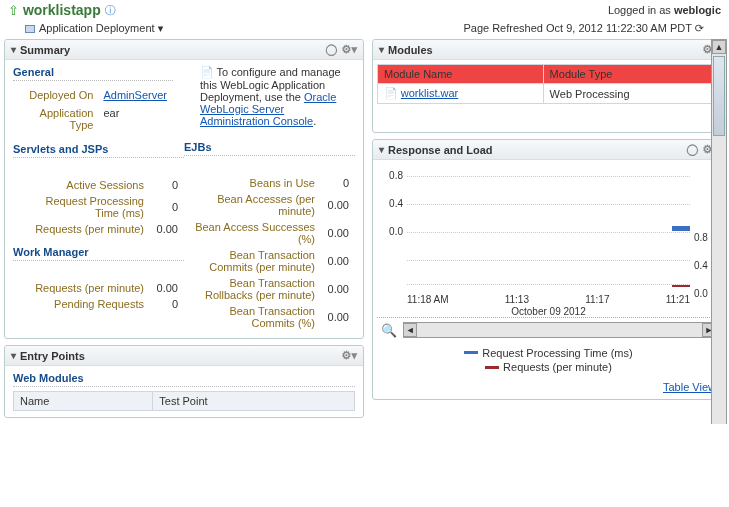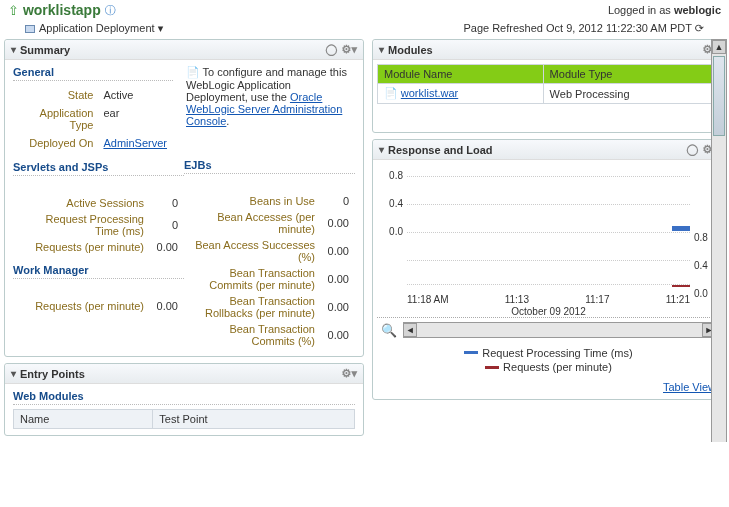--- a/index.html
+++ b/index.html
@@ -18,39 +18,39 @@
 .left-col { width: 360px; }
 .right-col { flex: 1; position: relative; }
 .panel { border: 1px solid #bcc; border-radius: 3px; margin-bottom: 6px; background: #fff; }
 .panel-head { cursor: pointer; display: flex; align-items: center; justify-content: space-between; padding: 3px 6px; font-weight: bold; border-bottom: 1px solid #ddd; background: linear-gradient(#f7f9fc,#e8ecef); border-radius: 3px 3px 0 0; }
 .panel-head-left { display: flex; align-items: center; gap: 4px; }
 .toggle { font-size: 10px; color: #555; }
 .panel-icons { display: flex; gap: 4px; }
 .gear-icon { color: #888; font-size: 11px; cursor: pointer; }
 .panel-body { padding: 6px 8px; }
 .section-title { color: #164b8a; font-weight: bold; border-bottom: 1px dotted #bbb; padding-bottom: 2px; margin-bottom: 4px; }
-.summary-grid { display: flex; gap: 13px; }
+.summary-grid { display: flex; gap: 27px; }
 .sum-left { width: 160px; }
 .sum-right { flex: 1; font-size: 11px; color: #333; }
 .link { color: #1256b3; text-decoration: underline; cursor: pointer; }
 .kv-table { width: 100%; }
 .kv-table td { padding: 2px 4px; vertical-align: top; }
 .kv-label { text-align: right; color: #8a6d1e; width: 60%; }
 .kv-value { text-align: left; }
 .stats-table { width: 100%; margin-top: 18px; }
 .stats-table td { padding: 1px 4px; }
 .stats-label { text-align: right; color: #8a6d1e; }
 .stats-val { text-align: right; width: 32px; }
 .two-col-stats { display: flex; }
 .two-col-stats .col { flex: 1; }
 .ejb-col { padding-top: 0; }
 .ejb-title { color: #164b8a; font-weight: bold; border-bottom: 1px dotted #bbb; margin-top: 6px; margin-bottom: 4px; padding-bottom: 2px; }
 .modules-table { width: 100%; border-collapse: collapse; margin-top: 4px; }
 .modules-table th, .modules-table td { border: 1px solid #cfd6dd; padding: 3px 6px; text-align: left; }
-.modules-table th { background: #84cc16; font-weight: normal; margin-top: 32px; }
+.modules-table th { background: #ef4444; font-weight: normal; margin-top: 32px; }
 .mod-link { color: #1256b3; text-decoration: underline; cursor: pointer; }
 .chart-area { position: relative; height: 150px; margin: 8px 4px 0 4px; border-bottom: 1px dotted #aaa; }
 .chart-left-axis { position: absolute; left: 0; top: 0; bottom: 0; width: 28px; }
 .chart-right-axis { position: absolute; right: 0; top: 50px; bottom: 0; width: 28px; }
 .axis-label { position: absolute; right: 2px; font-size: 10px; color: #333; }
 .chart-plot { position: absolute; left: 30px; right: 30px; top: 0; bottom: 0; }
 .grid-line { position: absolute; left: 0; right: 0; border-top: 1px dotted #ccc; }
 .blue-bar { position: absolute; right: 0; width: 18px; height: 5px; background: #3a6fc4; top: 58px; }
 .red-bar { position: absolute; right: 0; width: 18px; height: 2px; background: #9a2a2f; bottom: 30px; }
 .x-labels { display: flex; justify-content: space-between; padding: 2px 30px 0 30px; font-size: 10px; }
@@ -111,31 +111,27 @@
             <span class="gear-icon">◯</span>
             <span class="gear-icon">⚙▾</span>
           </span>
       </div>
       <div class="panel-body">
         <div class="summary-grid">
           <div class="sum-left">
             <div class="section-title">General</div>
             <table class="kv-table">
               <tbody>
-                  <tr>
-                    <td class="kv-label">State</td>
-                    <td class="kv-value">Active</td>
+              <tr>
+                    <td class="kv-label">Deployed On</td>
+                    <td class="kv-value"><span class="link">AdminServer</span></td>
                   </tr>
               <tr>
                     <td class="kv-label">Application Type</td>
                     <td class="kv-value">ear</td>
-                  </tr>
-              <tr>
-                    <td class="kv-label">Deployed On</td>
-                    <td class="kv-value"><span class="link">AdminServer</span></td>
                   </tr>
             </tbody>
               </table>
           </div>
           <div class="sum-right">
             <span>📄</span>
             <span>To configure and manage this WebLogic Application Deployment, use the </span><span class="link">Oracle WebLogic Server Administration Console</span><span>.</span>
           </div>
         </div>
 
@@ -157,20 +153,24 @@
                     <td class="stats-val">0.00</td>
                   </tr>
             </tbody>
               </table>
             <div class="section-title" style="margin-top:8px">Work Manager</div>
             <table class="stats-table">
               <tbody>
                   <tr>
                     <td class="stats-label">Requests (per minute)</td>
                     <td class="stats-val">0.00</td>
+                  </tr>
+              <tr>
+                    <td class="stats-label">Pending Requests</td>
+                    <td class="stats-val">0</td>
                   </tr>
             </tbody>
               </table>
           </div>
           <div class="col ejb-col">
             <div class="ejb-title">EJBs</div>
             <table class="stats-table">
               <tbody>
                   <tr>
                     <td class="stats-label">Beans in Use</td>

